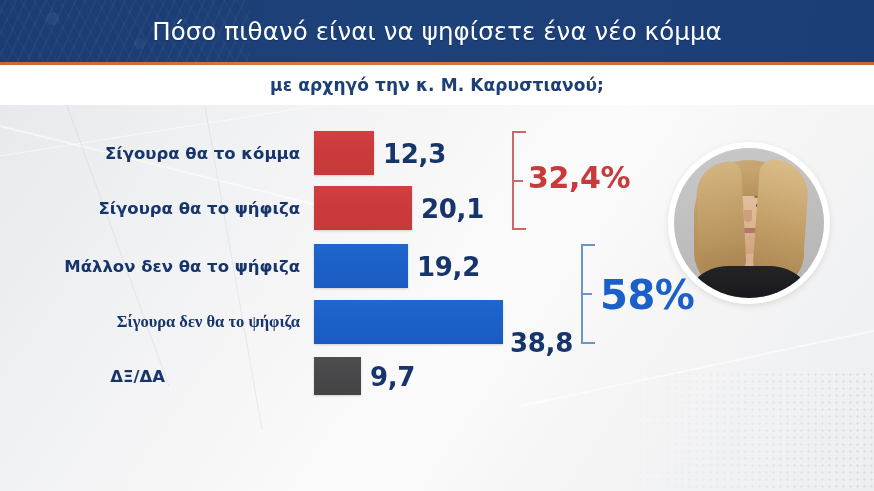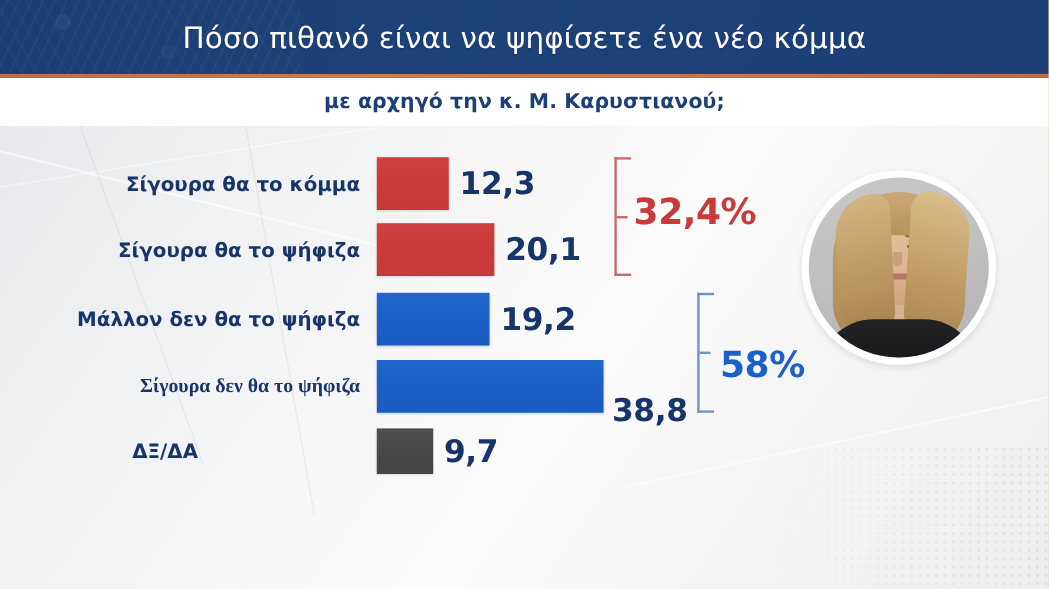--- a/index.html
+++ b/index.html
@@ -185,21 +185,21 @@
     <div class="bar blue" style="left:314px;width:189px;"></div>
     <div class="bar-value" style="left:510px;top:8px;margin-top:20px;">38,8</div>
   </div>
 
   <div class="bracket" style="left:573px;top:244px;height:100px;width:30px;">
     <div class="vline" style="background:#6d94c9;"></div>
     <div class="cap top" style="background:#6d94c9;"></div>
     <div class="cap bot" style="background:#6d94c9;"></div>
     <div class="tick" style="background:#6d94c9;"></div>
   </div>
-  <div class="bracket-value" style="left:600px;top:272px;color:#1b60c8;font-size:30px;margin-top:15px;">58%</div>
+  <div class="bracket-value" style="left:600px;top:272px;color:#1b60c8;font-size:40px;">58%</div>
 
   <div class="row" style="top:357px;width:739px;height:38px;">
     <div class="row-label" style="right:560px;">ΔΞ/ΔΑ</div>
     <div class="bar grey" style="left:314px;width:47px;"></div>
     <div class="bar-value" style="left:370px;top:5px;">9,7</div>
   </div>
 
   <div id="portrait">
     <div id="portrait-inner">
       <div id="p-hair-back"></div>

